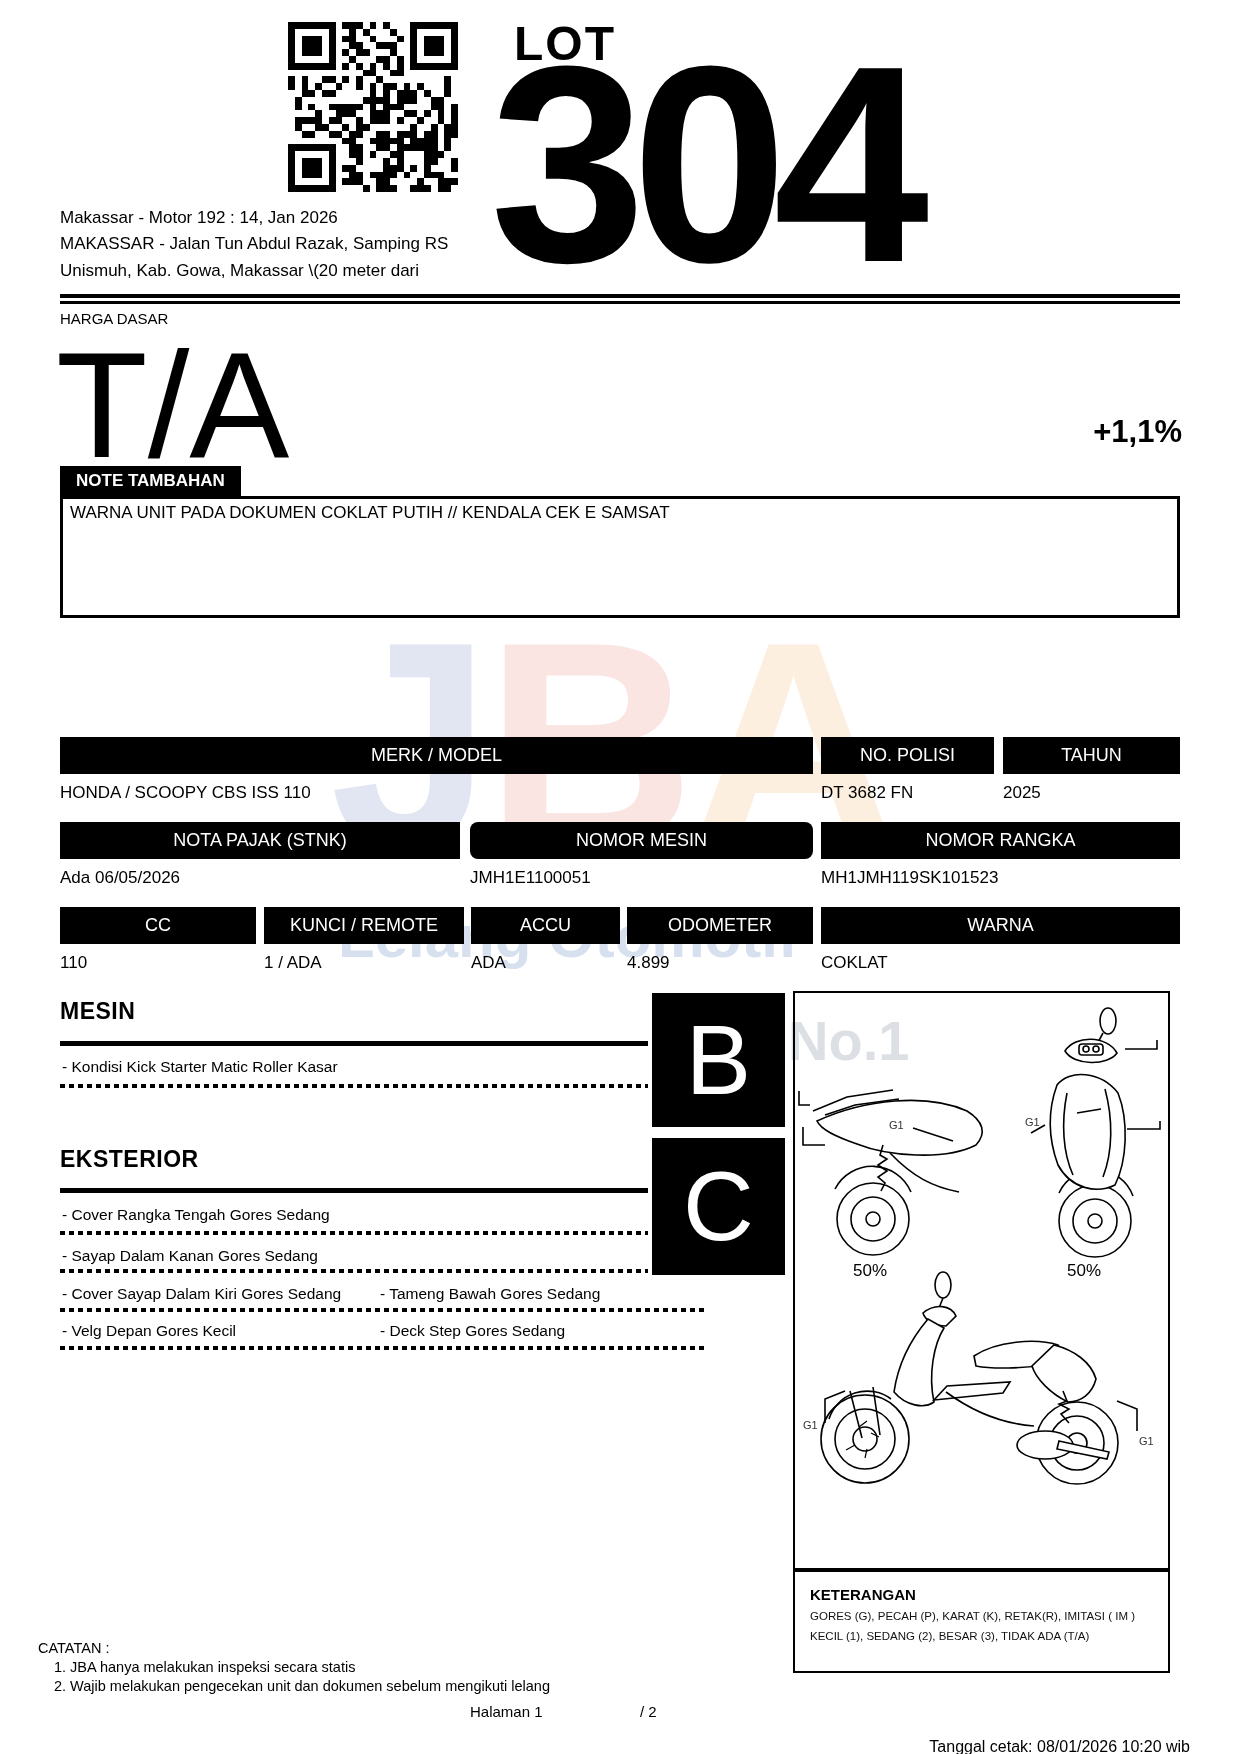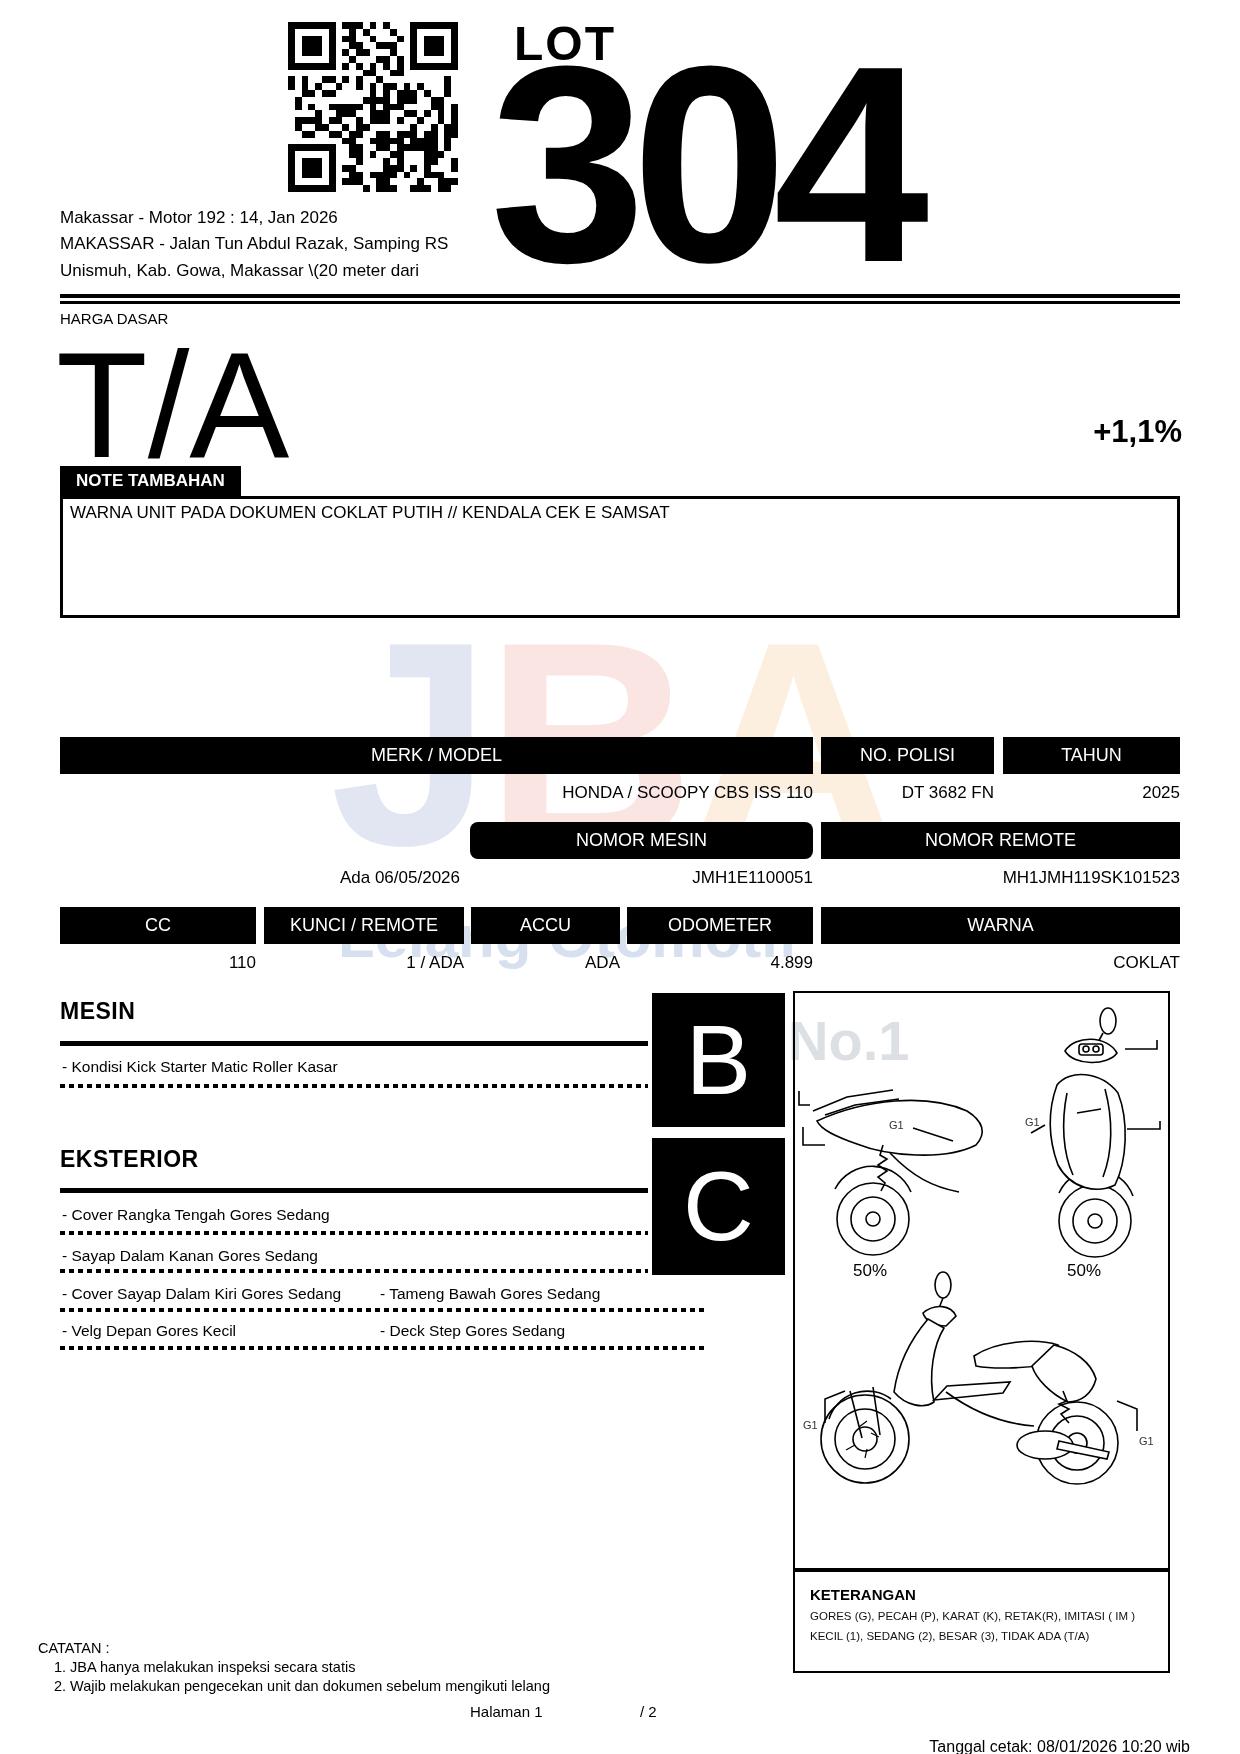--- a/index.html
+++ b/index.html
@@ -31,21 +31,21 @@
   .adjustment{right:58px;top:414px;font-size:31px;font-weight:700;}
 
   .note-label{left:60px;top:466px;height:30px;line-height:30px;padding:0 16px;background:#000;color:#fff;
               font-size:17px;font-weight:700;}
   .note-box{left:60px;top:496px;width:1120px;height:122px;border:3px solid #000;box-sizing:border-box;}
   .note-text{padding:4px 7px;font-size:17px;}
 
   
   .hdr{position:absolute;z-index:2;background:#000;color:#fff;font-weight:400;font-size:18px;
        text-align:center;height:37px;line-height:37px;}
-  .val{position:absolute;z-index:2;font-size:17px;text-align:right;}
+  .val{position:absolute;z-index:2;font-size:17px;text-align:left;}
 
   
   .sec-title{font-size:23px;font-weight:800;letter-spacing:0.5px;}
   .rule{height:5px;background:#000;}
   .dotted{height:4px;background:repeating-linear-gradient(90deg,#000 0 5px,transparent 5px 9px);}
   .item{font-size:15.5px;white-space:nowrap;}
   .grade-box{background:#000;color:#fff;display:flex;align-items:center;justify-content:center;
              font-size:98px;font-weight:400;}
 
   
@@ -407,22 +407,23 @@
     <div class="note-text">WARNA UNIT PADA DOKUMEN COKLAT PUTIH // KENDALA CEK E SAMSAT</div>
   </div>
 
   <div class="hdr" style="left:60px;top:737px;width:753px;">MERK / MODEL</div>
   <div class="hdr" style="left:821px;top:737px;width:173px;">NO. POLISI</div>
   <div class="hdr" style="left:1003px;top:737px;width:177px;">TAHUN</div>
   <div class="val" style="left:60px;top:783px;width:753px;">HONDA / SCOOPY CBS ISS 110</div>
   <div class="val" style="left:821px;top:783px;width:173px;">DT 3682 FN</div>
   <div class="val" style="left:1003px;top:783px;width:177px;">2025</div>
 
+  <div class="hdr" style="left:60px;top:822px;width:400px;">NOTA PAJAK (STNK)</div>
   <div class="hdr" style="left:470px;top:822px;width:343px;border-radius:8px;">NOMOR MESIN</div>
-  <div class="hdr" style="left:821px;top:822px;width:359px;">NOMOR REMOTE</div>
+  <div class="hdr" style="left:821px;top:822px;width:359px;">NOMOR RANGKA</div>
   <div class="val" style="left:60px;top:868px;width:400px;">Ada 06/05/2026</div>
   <div class="val" style="left:470px;top:868px;width:343px;">JMH1E1100051</div>
   <div class="val" style="left:821px;top:868px;width:359px;">MH1JMH119SK101523</div>
 
   <div class="hdr" style="left:60px;top:907px;width:196px;">CC</div>
   <div class="hdr" style="left:264px;top:907px;width:200px;">KUNCI / REMOTE</div>
   <div class="hdr" style="left:471px;top:907px;width:149px;">ACCU</div>
   <div class="hdr" style="left:627px;top:907px;width:186px;">ODOMETER</div>
   <div class="hdr" style="left:821px;top:907px;width:359px;">WARNA</div>
   <div class="val" style="left:60px;top:953px;width:196px;">110</div>

